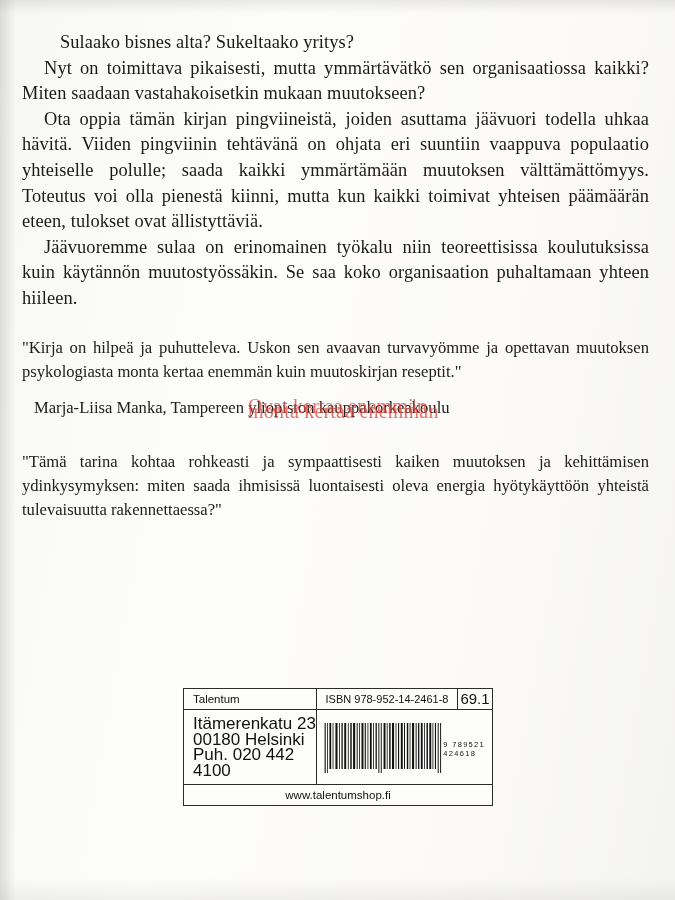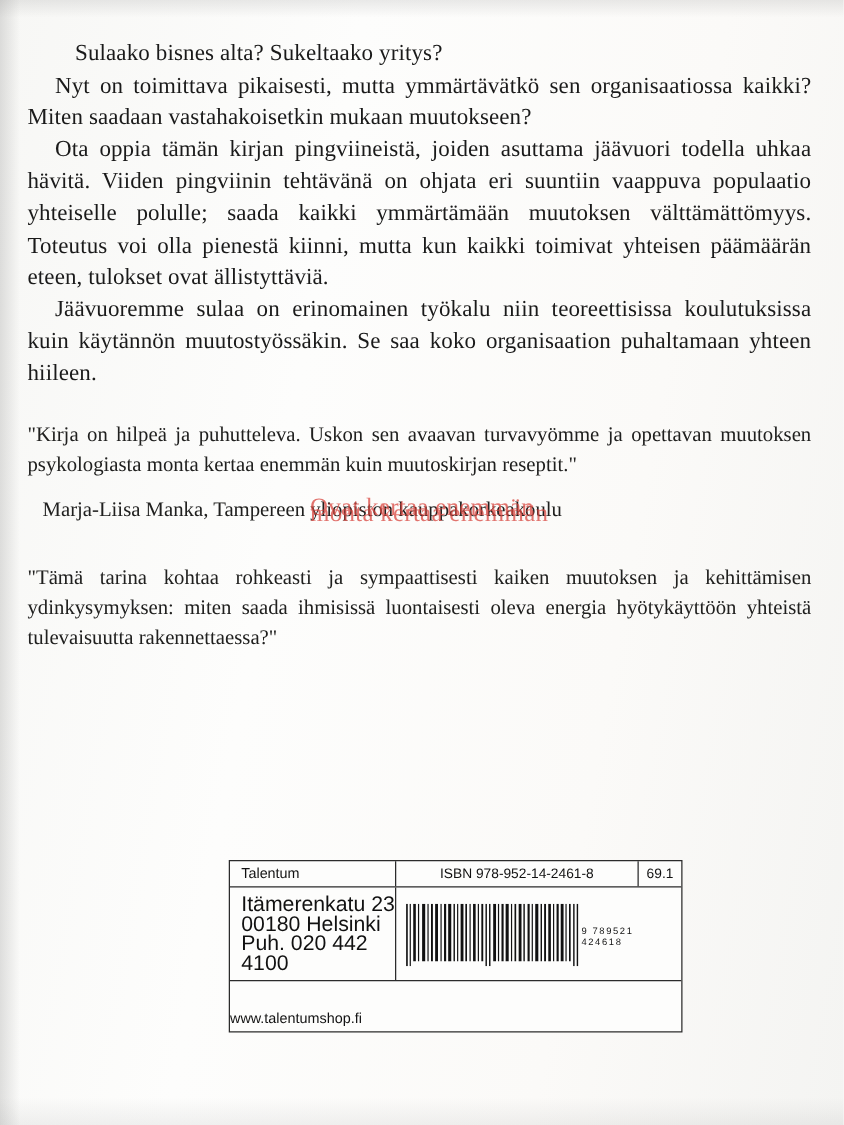--- a/index.html
+++ b/index.html
@@ -94,21 +94,21 @@
     left: 0;
     top: 5px;
     white-space: nowrap;
   }
 
   
   .pub-block {
     position: absolute;
     left: 183px;
     top: 688px;
-    width: 363px;
+    width: 310px;
     border: 1px solid #2b2b2b;
     background: #fdfdfc;
     font-family: "Liberation Sans", sans-serif;
     box-sizing: border-box;
   }
   .pub-row-top {
     display: flex;
     border-bottom: 1px solid #2b2b2b;
     height: 20px;
   }
@@ -125,21 +125,21 @@
     flex: 1 1 auto;
     border-right: 1px solid #2b2b2b;
     font-size: 11px;
     line-height: 20px;
     text-align: center;
     box-sizing: border-box;
     color: #111;
   }
   .pub-code {
     flex: 0 0 34px;
-    font-size: 11px;
+    font-size: 15px;
     line-height: 20px;
     text-align: center;
     box-sizing: border-box;
     color: #111;
   }
   .pub-row-mid {
     display: flex;
     border-bottom: 1px solid #2b2b2b;
     min-height: 72px;
   }
@@ -168,25 +168,24 @@
   }
   .barcode-digits {
     font-size: 7.5px;
     letter-spacing: 1.3px;
     color: #111;
     margin-top: 1px;
     font-family: "Liberation Sans", sans-serif;
   }
   .pub-row-bottom {
     height: 20px;
-    text-align: left;
+    text-align: center;
     font-size: 11.5px;
     line-height: 20px;
     color: #111;
-    margin-top: 20px;
   }
 </style>
 </head>
 <body>
 
 <div class="page">
   <div class="edge-shadow-left"></div>
   <div class="edge-shadow-top"></div>
   <div class="edge-shadow-bottom"></div>
 

